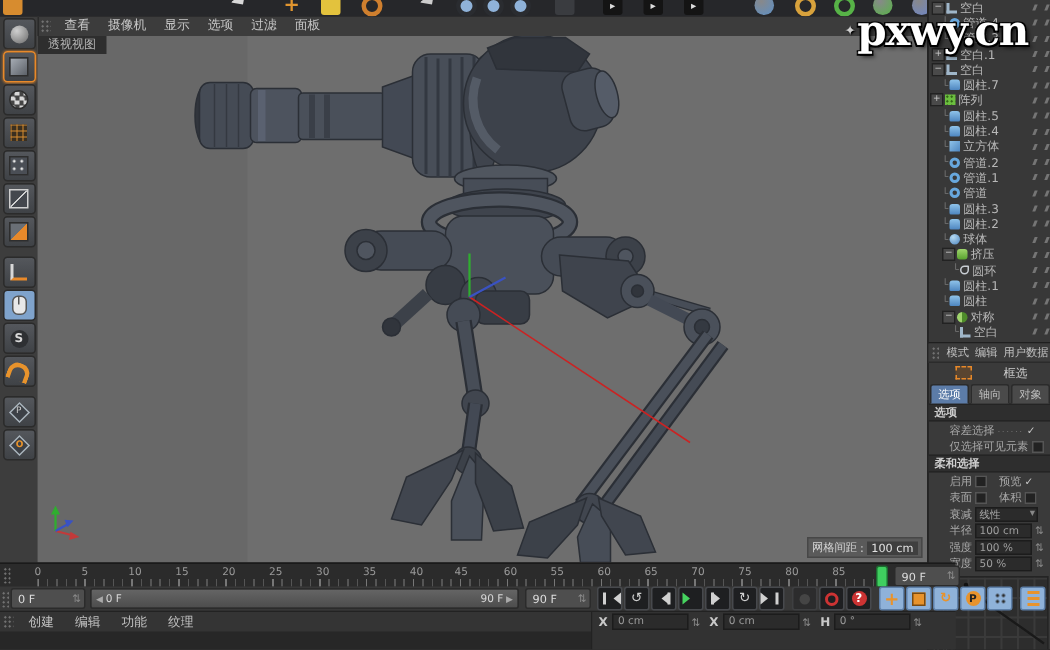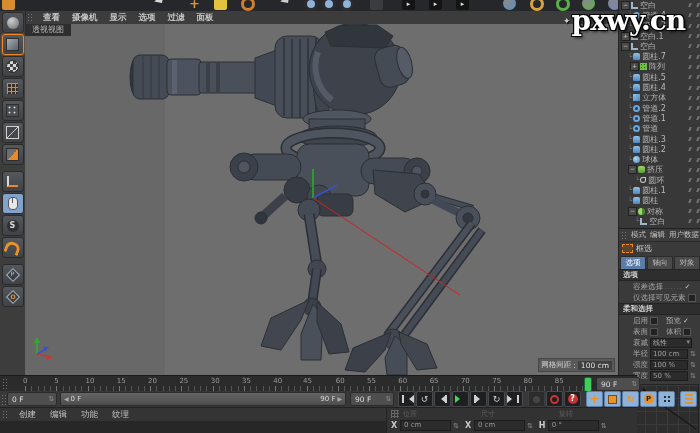--- a/index.html
+++ b/index.html
@@ -5,21 +5,21 @@
   html,body{margin:0;padding:0;background:#1e1e1e;}
   #app{position:relative;width:700px;height:433px;overflow:hidden;background:#2a2a2a;
        font-family:"DejaVu Sans","Liberation Sans",sans-serif;color:#c8c8c8;
        -webkit-font-smoothing:antialiased;}
   
   #topbar{position:absolute;left:0;top:0;width:700px;height:11px;background:#26272a;border-bottom:1px solid #141414;overflow:hidden;}
   #topbar span{position:absolute;top:-3px;width:13px;height:13px;border-radius:2px;display:flex;align-items:center;justify-content:center;font-size:7px;}
   
   #menubar{position:absolute;left:25px;top:11px;width:593px;height:13px;background:#3c3c3c;border-bottom:1px solid #2a2a2a;display:flex;align-items:center;}
   .grip{width:7px;height:9px;margin:0 3px 0 2px;background-image:radial-gradient(#777 30%,transparent 32%);background-size:3px 3px;}
-  #vpmenu{display:flex;font-weight:bold;}
+  #vpmenu{display:flex;}
   #vpmenu span{font-size:8.5px;color:#c6c6c6;padding:0 6px;line-height:13px;white-space:nowrap;}
   
   #lefttb{position:absolute;left:0;top:11px;width:25px;height:396px;background:#3d3d3d;border-right:1px solid #2a2a2a;}
   .ltile{width:20px;height:19px;margin:1px auto 1px auto;background:linear-gradient(#54575c,#3f4246);border:1px solid #2b2b2b;border-radius:3px;display:flex;align-items:center;justify-content:center;overflow:hidden;}
   .ltile.sel{border-color:#e8892a;box-shadow:0 0 2px #e8892a;}
   .ltile.act{background:#7fa3cc;}
   .ltile.gap{margin-top:6px;}
   .li-sphere{width:12px;height:12px;border-radius:50%;background:radial-gradient(circle at 35% 30%,#cfcfcf,#6a6a6a);}
   .li-cube{width:11px;height:11px;background:linear-gradient(135deg,#a7adb5,#5c6168);border:1px solid #2e2e2e;}
   .li-checker{width:11px;height:11px;border-radius:50%;border:1px solid #2e2e2e;background:repeating-conic-gradient(#d8d8d8 0 25%,#444 0 50%);background-size:6px 6px;}
@@ -56,21 +56,21 @@
   .oi-array{background:#6cbf3f;background-image:radial-gradient(#2c5e12 30%,transparent 34%);background-size:3px 3px;}
   .oi-extrude{background:linear-gradient(#9fd46c,#58a22e);border-radius:2px;}
   .oi-symmetry{background:linear-gradient(90deg,#9fd46c 50%,#4e8c2a 50%);border-radius:50%;}
   .oi-spline{border:1.5px solid #c8cdd3;border-radius:50% 10% 50% 50%;width:4px;height:4px;}
   .omlabel{overflow:hidden;}
   .omdots{margin-left:auto;margin-right:2px;width:6px;height:4px;border-left:2px solid #8a8a8a;border-right:2px solid #8a8a8a;transform:skewX(-22deg);opacity:.75;flex:none;}
   
   #attr{position:absolute;left:0;top:228px;width:82px;bottom:0;background:#3a3a3a;border-top:1px solid #1f1f1f;font-size:8px;}
   #attrmenu{height:12px;display:flex;align-items:center;background:#3c3c3c;border-bottom:1px solid #2b2b2b;overflow:hidden;}
   #attrmenu span.mi{padding:0 2px;color:#c2c2c2;font-size:7.5px;white-space:nowrap;}
-  #toolrow{height:13px;display:flex;align-items:center;gap:3px;padding-left:3px;color:#cfcfcf;}
+  #toolrow{height:13px;display:flex;align-items:center;gap:21px;padding-left:18px;color:#cfcfcf;}
   #toolicon{width:9px;height:7px;border:1px dashed #e8892a;background:#5a4530;}
   #atabs{height:13px;display:flex;padding:1px 1px 0 1px;gap:1px;}
   #atabs span{flex:1;text-align:center;font-size:7.5px;line-height:11px;background:#4a4a4a;color:#bbb;border:1px solid #2b2b2b;border-bottom:0;border-radius:2px 2px 0 0;white-space:nowrap;overflow:hidden;}
   #atabs span.on{background:#5c7ca8;color:#fff;}
   .sect{height:10px;line-height:10px;background:#2e2e2e;border-top:1px solid #242424;border-bottom:1px solid #242424;color:#cfcfcf;padding-left:4px;font-size:7.5px;font-weight:bold;}
   .arow{height:11px;display:flex;align-items:center;padding-left:14px;gap:2px;color:#a8a8a8;font-size:7.5px;white-space:nowrap;overflow:hidden;}
   .cb{width:6px;height:6px;background:#222;border:1px solid #555;flex:none;}
   .chk{color:#c8c8c8;font-size:7px;}
   .lead{color:#6f6f6f;letter-spacing:1px;font-size:6px;}
   .r{margin-left:6px;}
@@ -346,21 +346,21 @@
           <span class="omi oi-null"></span>
           <span class="omlabel">空白</span>
           <span class="omdots"></span>
         </div>
         <div class="omrow" style="padding-left: 9px;">
           <span class="omcon">└</span>
           <span class="omi oi-cylinder"></span>
           <span class="omlabel">圆柱.7</span>
           <span class="omdots"></span>
         </div>
-        <div class="omrow" style="padding-left: 11px;">
+        <div class="omrow" style="padding-left: 1px;">
           <span class="omexp">+</span>
           <span class="omi oi-array"></span>
           <span class="omlabel">阵列</span>
           <span class="omdots"></span>
         </div>
         <div class="omrow" style="padding-left: 9px;">
           <span class="omcon">└</span>
           <span class="omi oi-cylinder"></span>
           <span class="omlabel">圆柱.5</span>
           <span class="omdots"></span>
@@ -651,26 +651,20 @@
       <div id="matmenu">
           <span class="grip"></span>
           <span class="mi">创建</span>
           <span class="mi">编辑</span>
           <span class="mi">功能</span>
           <span class="mi">纹理</span>
         </div>
       <div id="matarea"></div>
     </div>
     <div id="coords">
-      <div id="chead">
-          <span class="hgrip"></span>
-          <span class="hl">位置</span>
-          <span class="hl">尺寸</span>
-          <span class="hl">旋转</span>
-        </div>
       <div id="crow">
           <span class="cl">X</span>
           <span class="cf">0 cm</span>
           <span class="spn">⇅</span>
           <span class="cl">X</span>
           <span class="cf">0 cm</span>
           <span class="spn">⇅</span>
           <span class="cl">H</span>
           <span class="cf">0 °</span>
           <span class="spn">⇅</span>

